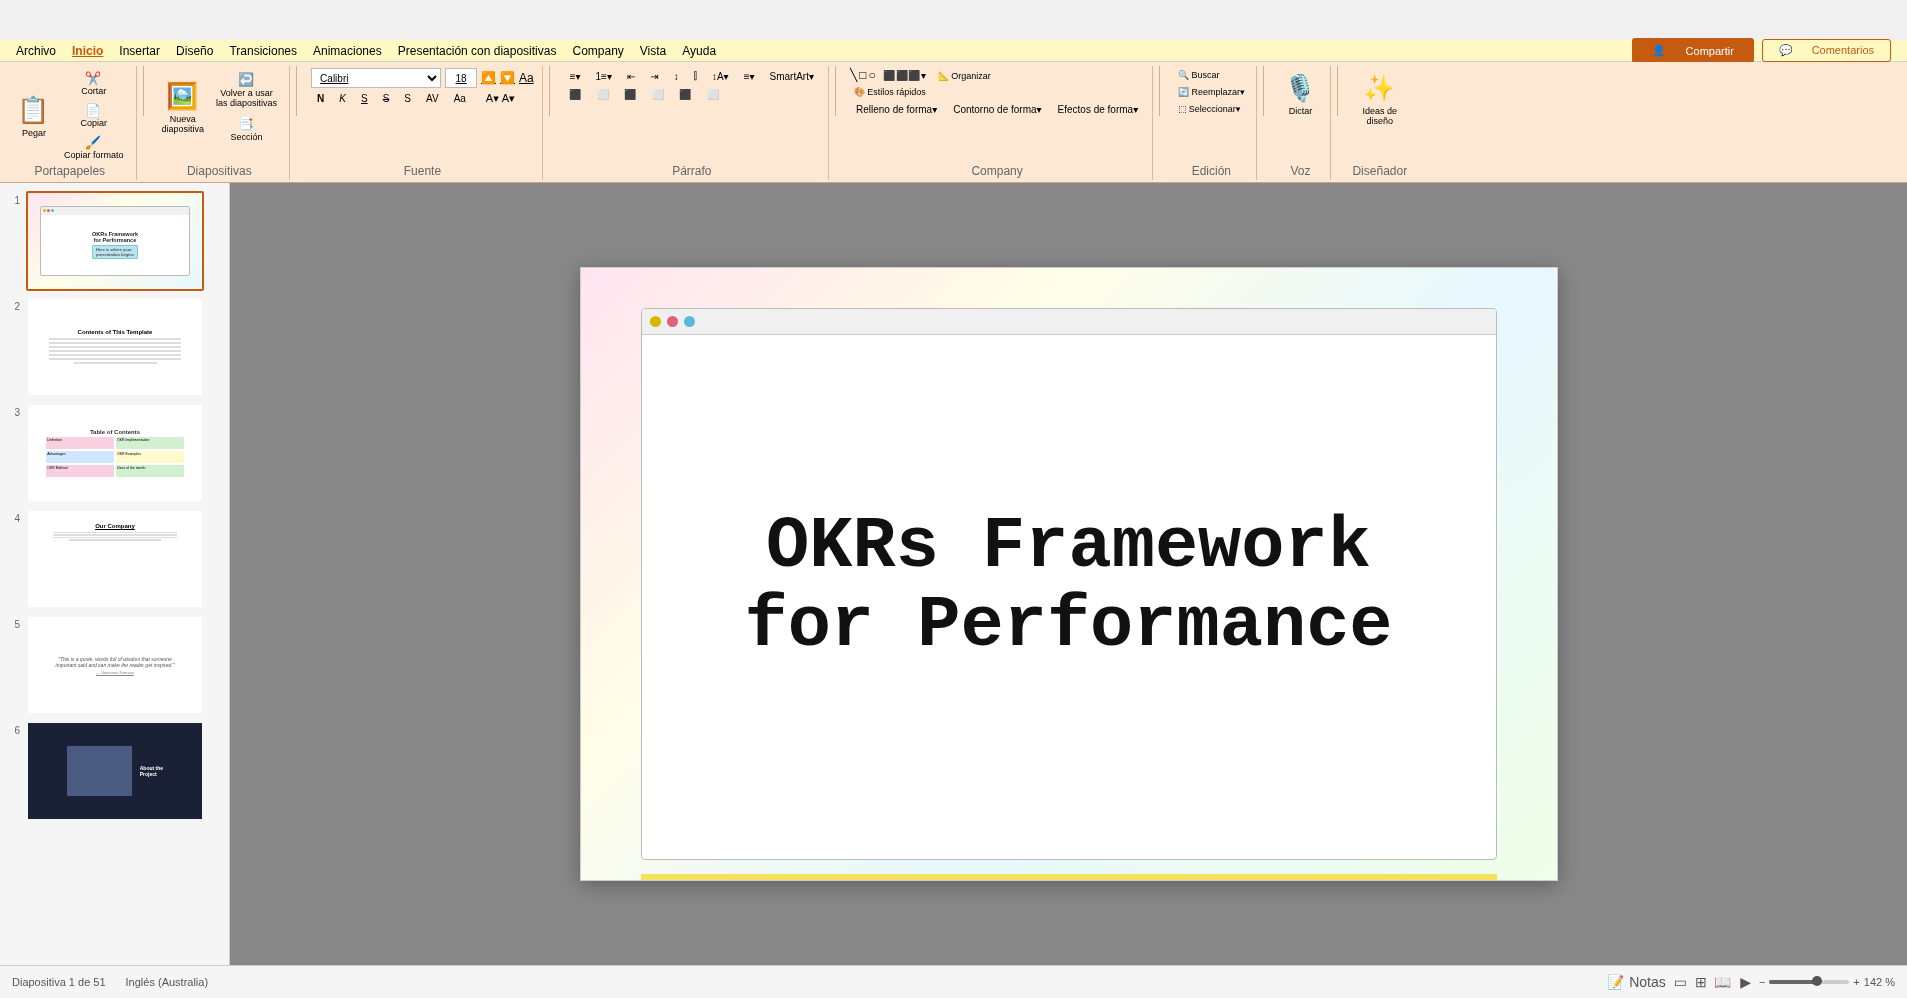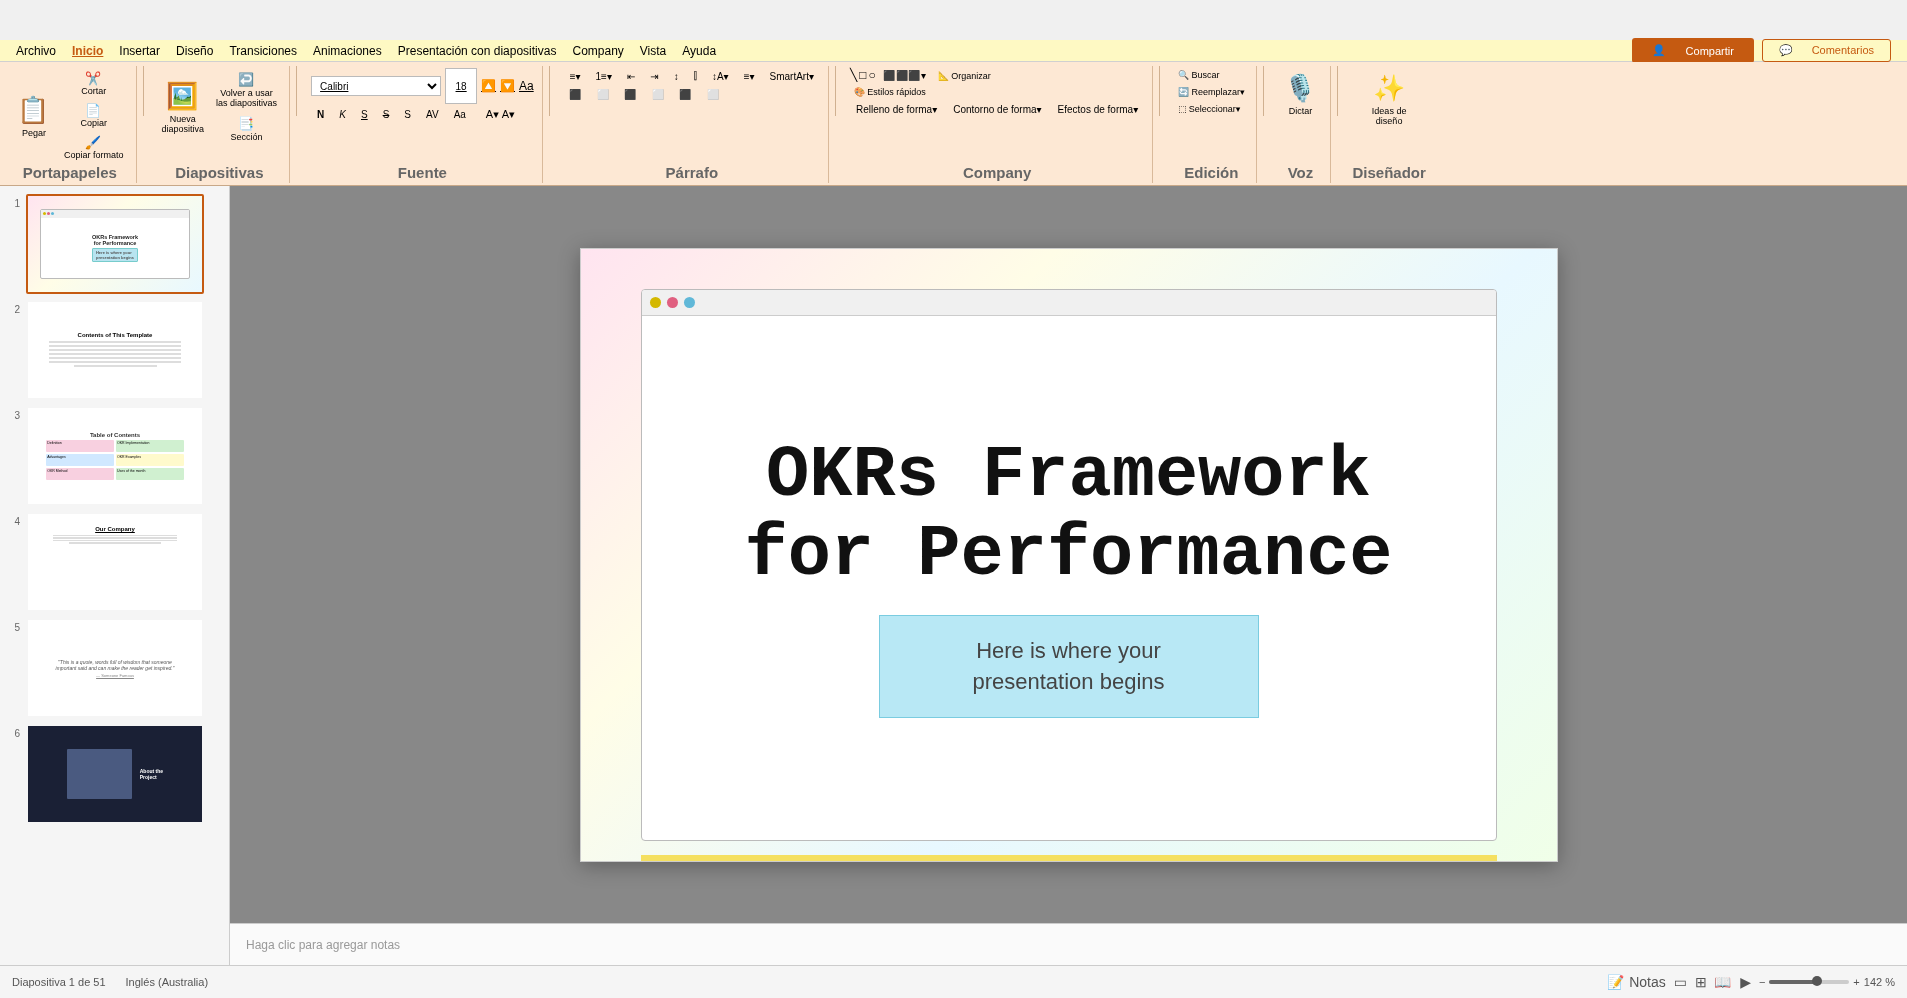--- a/index.html
+++ b/index.html
@@ -37,26 +37,25 @@
     .ribbon-group {
       display: flex;
       flex-direction: column;
       align-items: center;
       border-right: 1px solid #d9b99a;
       padding: 2px 8px;
       min-width: 60px;
     }
     .ribbon-group:last-child { border-right: none; }
     .ribbon-group-label {
-      font-size: 15px;
+      font-size: 12px;
       color: #666;
       margin-top: auto;
       padding-top: 2px;
       white-space: nowrap;
-      font-weight: bold;
     }
     .ribbon-buttons {
       display: flex;
       gap: 4px;
       align-items: center;
     }
     .ribbon-btn {
       display: flex;
       flex-direction: column;
       align-items: center;
@@ -383,21 +382,21 @@
       background: white;
       padding: 1px 4px;
       font-size: 10px;
       width: 130px;
       height: 20px;
     }
     .font-size-input {
       border: 1px solid #bbb;
       background: white;
       width: 32px;
-      height: 36px;
+      height: 20px;
       font-size: 10px;
       text-align: center;
     }
 
     .ribbon-divider {
       width: 1px;
       height: 50px;
       background: #d0b090;
       margin: 0 4px;
     }
@@ -702,34 +701,28 @@
           <div class="browser-titlebar">
             <div class="browser-dot" style="background:#d4b800;"></div>
             <div class="browser-dot" style="background:#e06080;"></div>
             <div class="browser-dot" style="background:#60b8d8;"></div>
           </div>
           <div class="browser-body">
             <div class="main-title">
               <span>OKRs Framework</span><br>
               <span>for Performance</span>
             </div>
-            <div class="subtitle-box">
-              <span class="subtitle-text">Here is where your presentation begins</span>
-            </div>
           </div>
         </div>
 
         <div class="slide-bottom-accent"></div>
 
       </div>
     </div>
 
-    <div class="notes-area">
-      <span>Haga clic para agregar notas</span>
-    </div>
   </div>
 
 </div>
 
 <div class="status-bar">
   <span>Diapositiva 1 de 51</span>
   <span>Inglés (Australia)</span>
   <div class="status-right">
     <span class="status-icon">📝 Notas</span>
     <span class="status-icon">▭</span>

